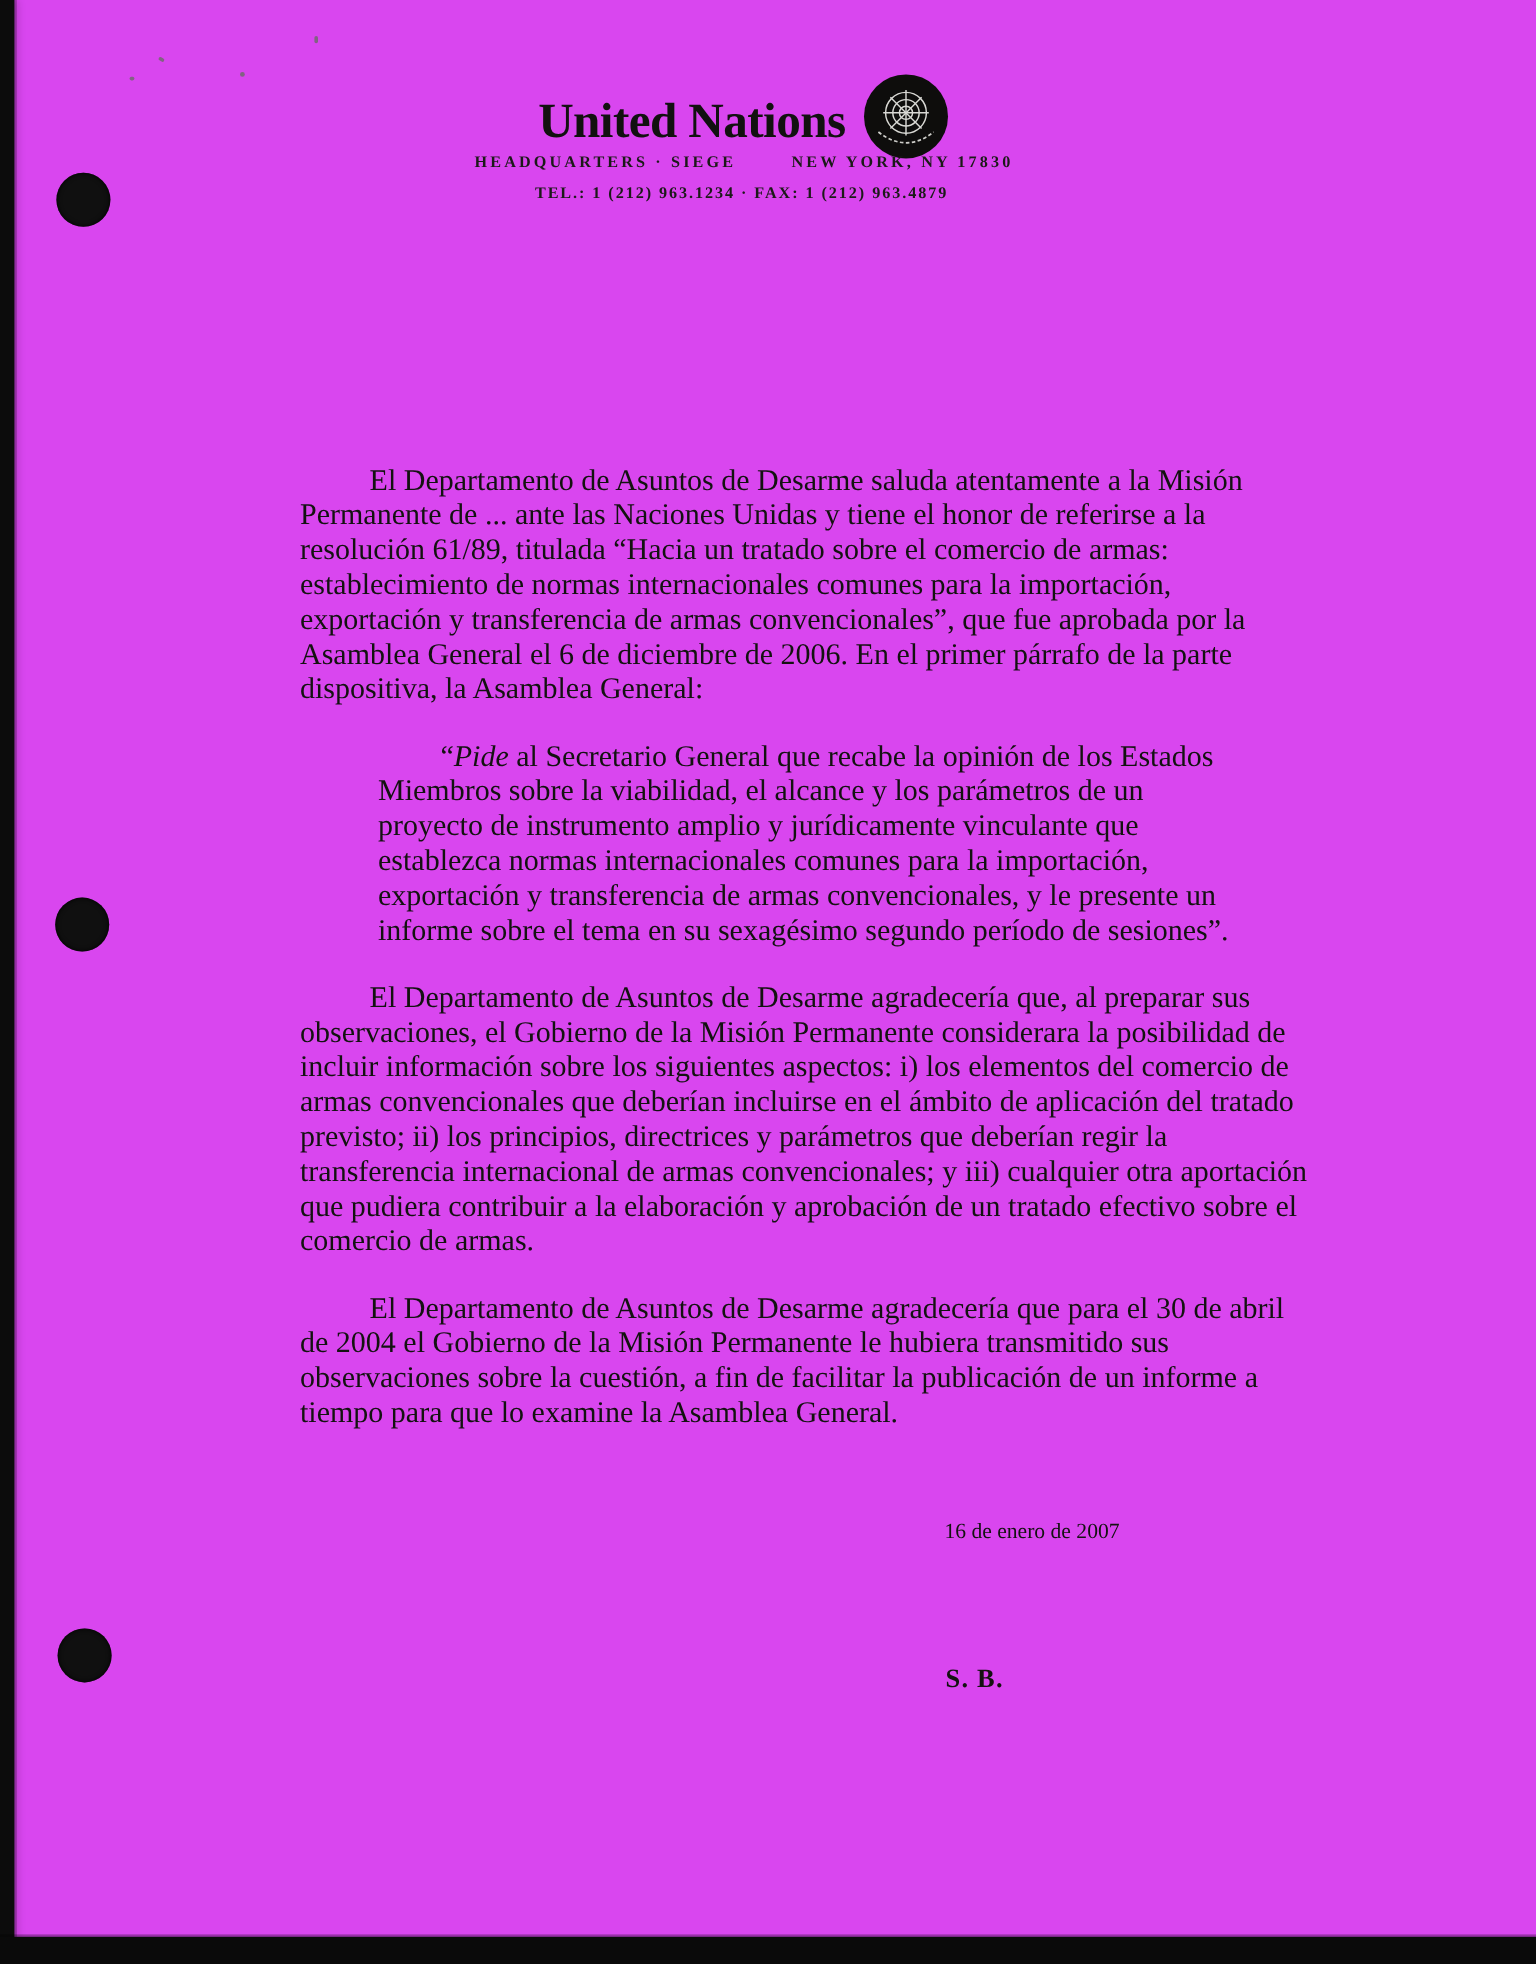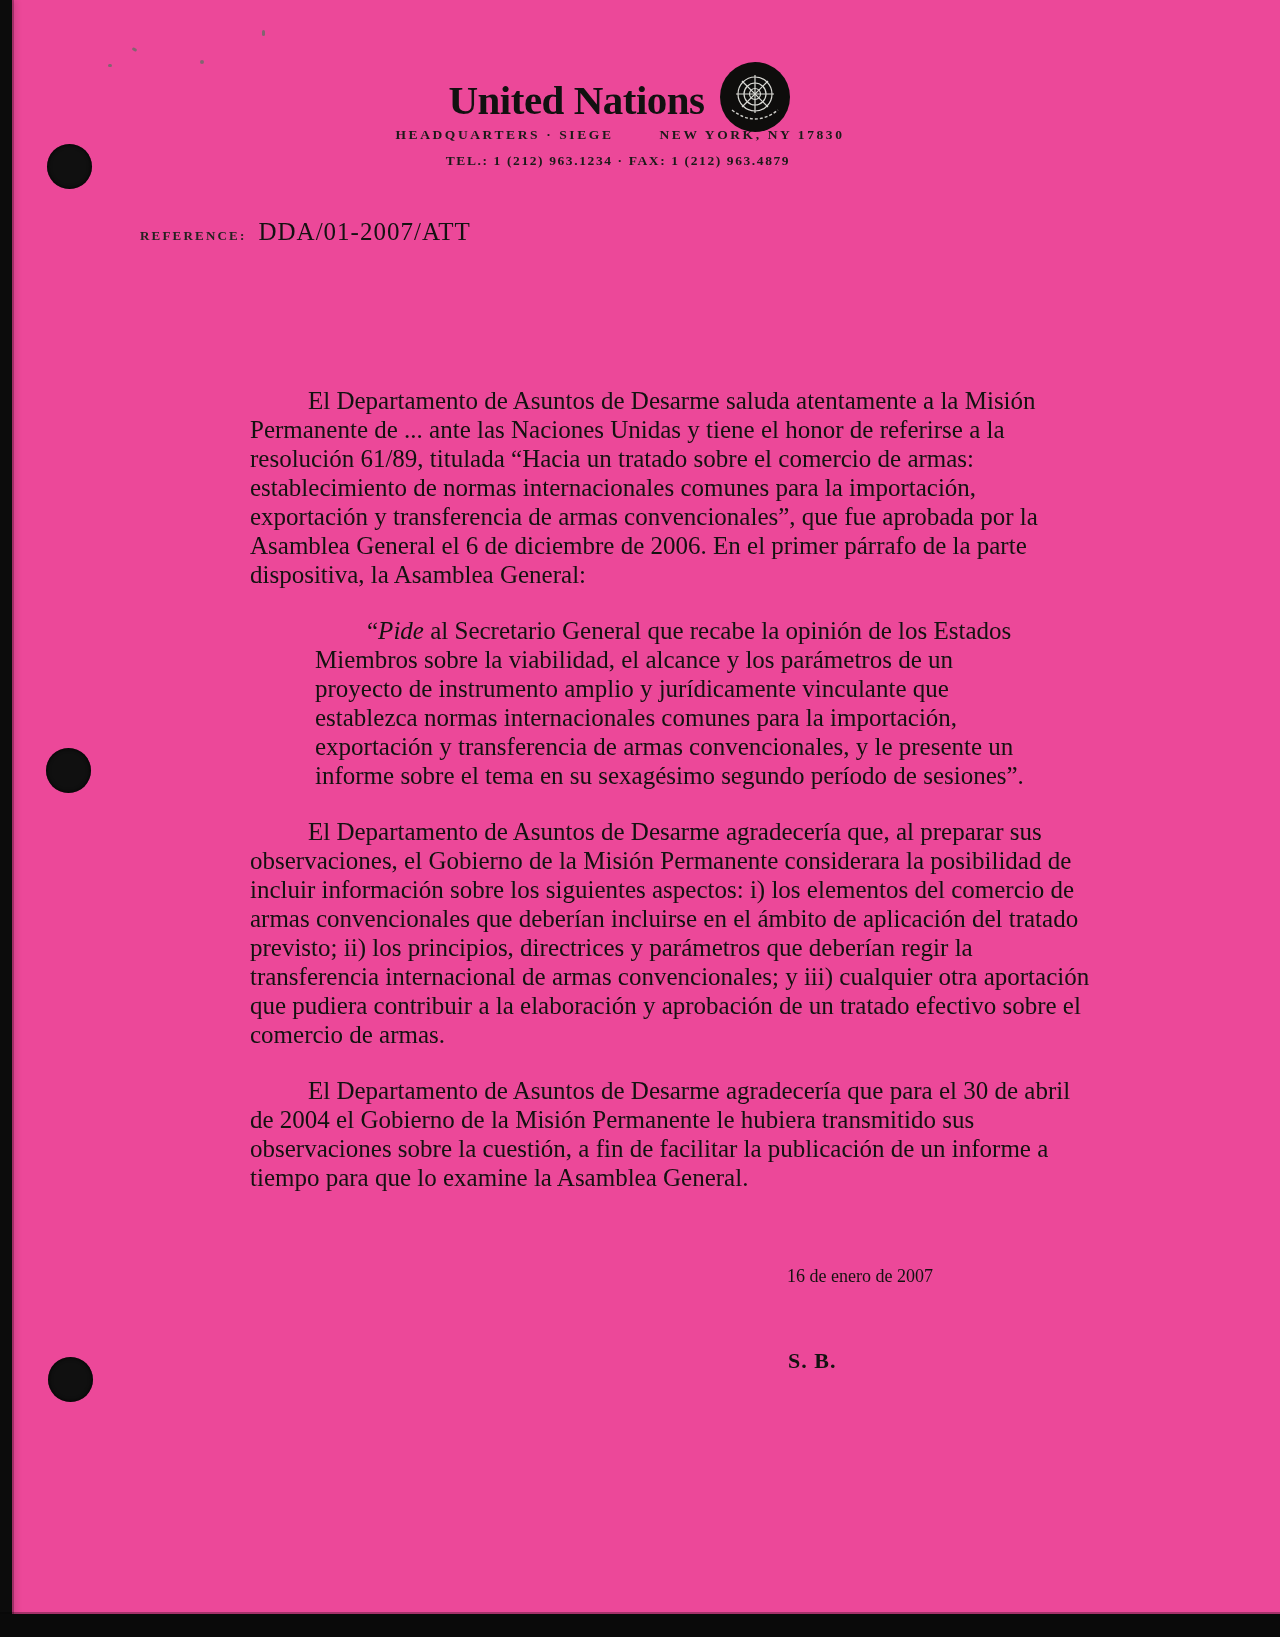--- a/index.html
+++ b/index.html
@@ -1,21 +1,21 @@
 <!DOCTYPE html>
 <html><head>
 <meta charset="utf-8">
 <title>Document</title>
 <style>
   html,body{margin:0;padding:0;background:#888;}
   .page{
     position:relative;
     width:1280px;height:1637px;
     margin:0 auto;
-    background:#ec4899;
+    background:#d946ef;
     font-family:"Liberation Serif", serif;
     color:#171614;
     overflow:hidden;
   }
   
   .edge-left{
     position:absolute;left:0;top:0;width:12px;height:100%;
     background:#0c0c0c;
     box-shadow:2px 0 0 rgba(0,0,0,.25), 4px 0 6px rgba(0,0,0,.12);
   }
@@ -78,21 +78,21 @@
   .body-text .quoted{
     margin-left:65px;margin-right:50px;text-indent:52px;margin-bottom:27px;
   }
   .quoted em{}
 
   .date-line{
     position:absolute;top:1266px;left:787px;
     font-size:18px;color:#131210;white-space:nowrap;
   }
   .initials-line{
-    position:absolute;top:1348px;left:788px;
+    position:absolute;top:1386px;left:788px;
     font-size:22px;font-weight:700;letter-spacing:1px;color:#131210;white-space:nowrap;
   }
 </style>
 </head>
 <body>
 
 <div class="page">
 
   <div class="edge-left"></div>
   <div class="edge-bottom"></div>
@@ -122,24 +122,20 @@
       </svg>
     </span>
   </div>
 
   <div class="address-row">
     <span>HEADQUARTERS · SIEGE</span><span class="gap"></span><span>NEW YORK, NY 17830</span>
   </div>
 
   <div class="contact-row">TEL.: 1 (212) 963.1234 · FAX: 1 (212) 963.4879</div>
 
-  <div class="reference-row">
-    <span class="reference-label">REFERENCE:</span>
-    <span class="reference-value">DDA/01-2007/ATT</span>
-  </div>
 
   <div class="body-text">
     <p>El Departamento de Asuntos de Desarme saluda atentamente a la Misión Permanente de ... ante las Naciones Unidas y tiene el honor de referirse a la resolución 61/89, titulada “Hacia un tratado sobre el comercio de armas: establecimiento de normas internacionales comunes para la importación, exportación y transferencia de armas convencionales”, que fue aprobada por la Asamblea General el 6 de diciembre de 2006. En el primer párrafo de la parte dispositiva, la Asamblea General:</p>
     <p class="quoted"><span>“</span><em>Pide</em><span> al Secretario General que recabe la opinión de los Estados Miembros sobre la viabilidad, el alcance y los parámetros de un proyecto de instrumento amplio y jurídicamente vinculante que establezca normas internacionales comunes para la importación, exportación y transferencia de armas convencionales, y le presente un informe sobre el tema en su sexagésimo segundo período de sesiones”.</span></p>
     <p>El Departamento de Asuntos de Desarme agradecería que, al preparar sus observaciones, el Gobierno de la Misión Permanente considerara la posibilidad de incluir información sobre los siguientes aspectos: i) los elementos del comercio de armas convencionales que deberían incluirse en el ámbito de aplicación del tratado previsto; ii) los principios, directrices y parámetros que deberían regir la transferencia internacional de armas convencionales; y iii) cualquier otra aportación que pudiera contribuir a la elaboración y aprobación de un tratado efectivo sobre el comercio de armas.</p>
     <p>El Departamento de Asuntos de Desarme agradecería que para el 30 de abril de 2004 el Gobierno de la Misión Permanente le hubiera transmitido sus observaciones sobre la cuestión, a fin de facilitar la publicación de un informe a tiempo para que lo examine la Asamblea General.</p>
   </div>
 
   <div class="date-line">16 de enero de 2007</div>
   <div class="initials-line">S. B.</div>

